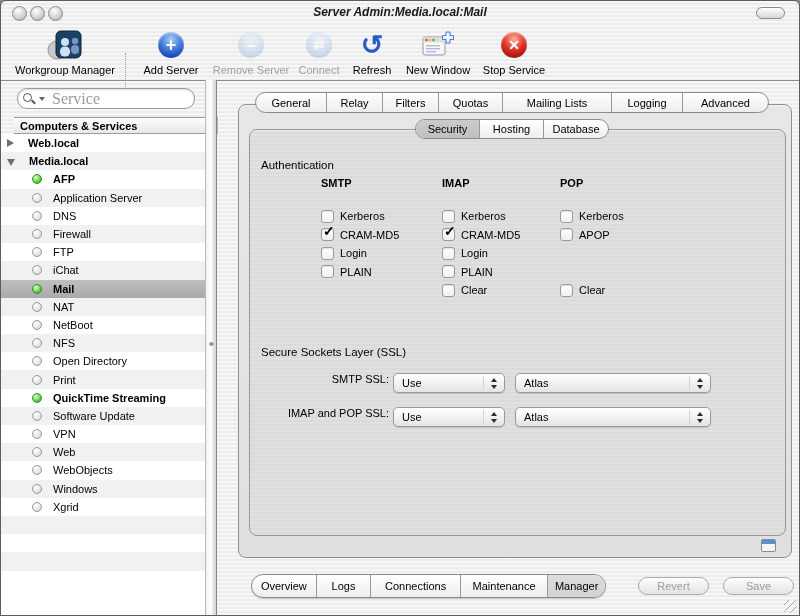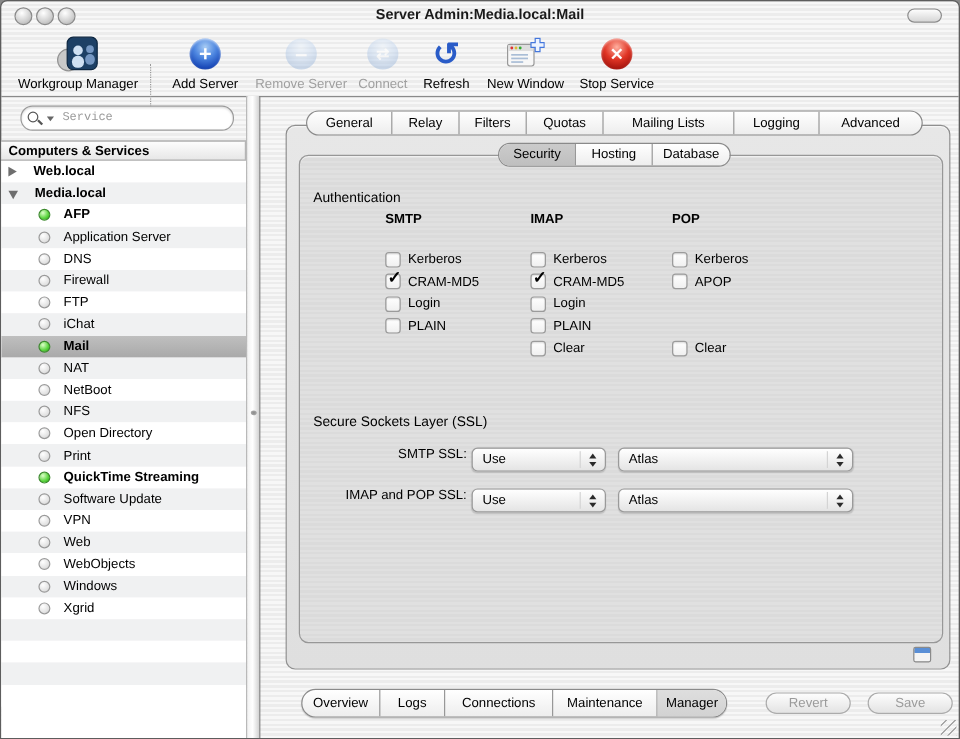--- a/index.html
+++ b/index.html
@@ -3,21 +3,21 @@
 <meta charset="utf-8">
 <style>
   html,body{margin:0;padding:0;background:#888;font-family:"Liberation Sans",sans-serif;}
   #window{position:relative;width:800px;height:616px;box-sizing:border-box;
     background:repeating-linear-gradient(to bottom,#f7f7f7 0 2px,#ececec 2px 4px);
     border:1px solid #5d5d5d;border-radius:6px 6px 0 0;overflow:hidden;
     font-size:11px;color:#000;}
   
   .titlebar{position:absolute;left:0;top:0;width:100%;height:22px;}
   .title-text{position:absolute;left:0;top:4px;width:100%;text-align:center;
-    font-weight:bold;font-size:12px;color:#1a1a1a;pointer-events:none;}
+    font-weight:bold;font-size:12px;color:#1a1a1a;pointer-events:none;font-style:italic;}
   .wbtn{position:absolute;top:5px;width:13px;height:13px;border-radius:50%;
     border:1px solid #8a8a8a;background:radial-gradient(circle at 40% 30%,#ffffff,#cfcfcf 60%,#a8a8a8);}
   .toolbar-pill{position:absolute;right:14px;top:6px;width:27px;height:10px;border-radius:6px;
     border:1px solid #8a8a8a;background:linear-gradient(#fdfdfd,#d6d6d6);}
   
   .toolbar{position:absolute;left:0;top:22px;width:100%;height:57px;border-bottom:1px solid #8a8a8a;}
   .tb-item{position:absolute;top:4px;text-align:center;cursor:default;}
   .tb-icon{height:36px;display:flex;align-items:center;justify-content:center;}
   .tb-label{font-size:11px;margin-top:1px;color:#000;}
   .tb-item[data-disabled="true"] .tb-label{color:#9f9f9f;}
@@ -30,24 +30,24 @@
   .sphere.red{background:radial-gradient(circle at 50% 28%,#ffb0a0 0%,#e03525 45%,#9c0f0a 85%);box-shadow:inset 0 1px 2px rgba(255,255,255,.6);font-size:14px;}
   .refresh-glyph{font-size:27px;font-weight:bold;color:#2a5cc8;line-height:27px;}
   
   .search-wrap{position:absolute;left:16px;top:87px;width:176px;height:19px;border:1px solid #9a9a9a;
     border-radius:10px;background:#fff;display:flex;align-items:center;box-shadow:inset 0 1px 2px rgba(0,0,0,.15);}
   .mag{position:relative;width:13px;height:13px;margin-left:5px;}
   .mag .lens{position:absolute;left:0;top:1px;width:7px;height:7px;border:1.6px solid #555;border-radius:50%;}
   .mag .handle{position:absolute;left:7.5px;top:9px;width:5px;height:1.8px;background:#555;transform:rotate(45deg);}
   .mag-drop{width:0;height:0;border-left:3.5px solid transparent;border-right:3.5px solid transparent;
     border-top:4px solid #666;margin-left:3px;}
-  .search-input{border:none;outline:none;background:transparent;font-size:10px;width:130px;margin-left:5px;
-    font-family:Liberation Mono, monospace;color:#333;}
+  .search-input{border:none;outline:none;background:transparent;font-size:16px;width:130px;margin-left:5px;
+    font-family:Liberation Serif, serif;color:#333;}
   .search-input::placeholder{color:#9a9a9a;}
-  .list-header{position:absolute;left:0;top:116px;width:204px;height:17px;box-sizing:border-box;
+  .list-header{position:absolute;left:13px;top:116px;width:204px;height:17px;box-sizing:border-box;
     border-top:1px solid #9c9c9c;border-bottom:1px solid #9c9c9c;border-right:1px solid #b5b5b5;
     background:linear-gradient(#fdfdfd,#e7e7e7);display:flex;align-items:center;padding-left:6px;
     font-weight:bold;}
   .service-list{position:absolute;left:0;top:133px;width:204px;height:483px;background:#fff;overflow:hidden;}
   .row{height:18.2px;display:flex;align-items:center;background:#fff;}
   .row:nth-child(even){background:#f0f1f2;}
   .row[data-selected="true"]{background:linear-gradient(#bfbfbf,#a9a9a9) !important;}
   .row .row-label{white-space:nowrap;}
   .row.lvl1{padding-left:6px;}
   .row.lvl1 .row-label{font-weight:bold;margin-left:14px;}

